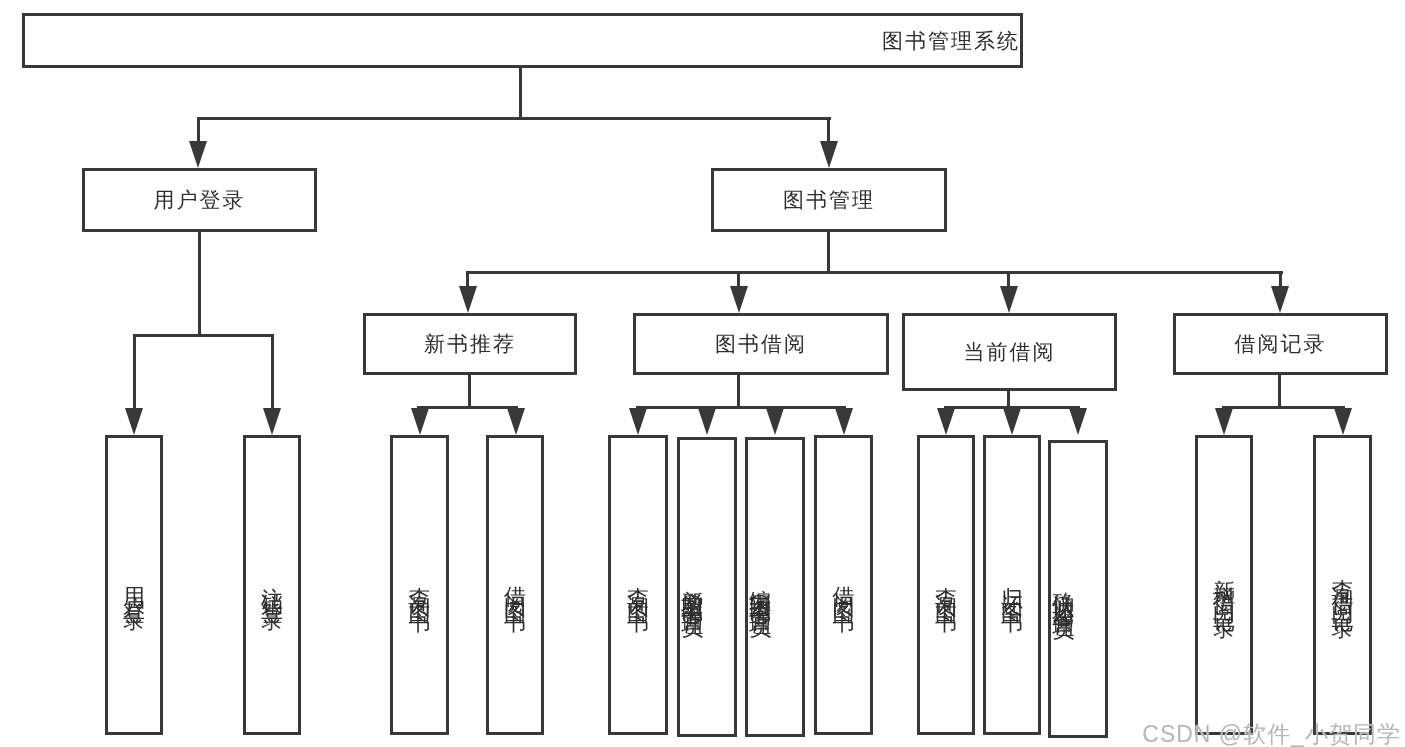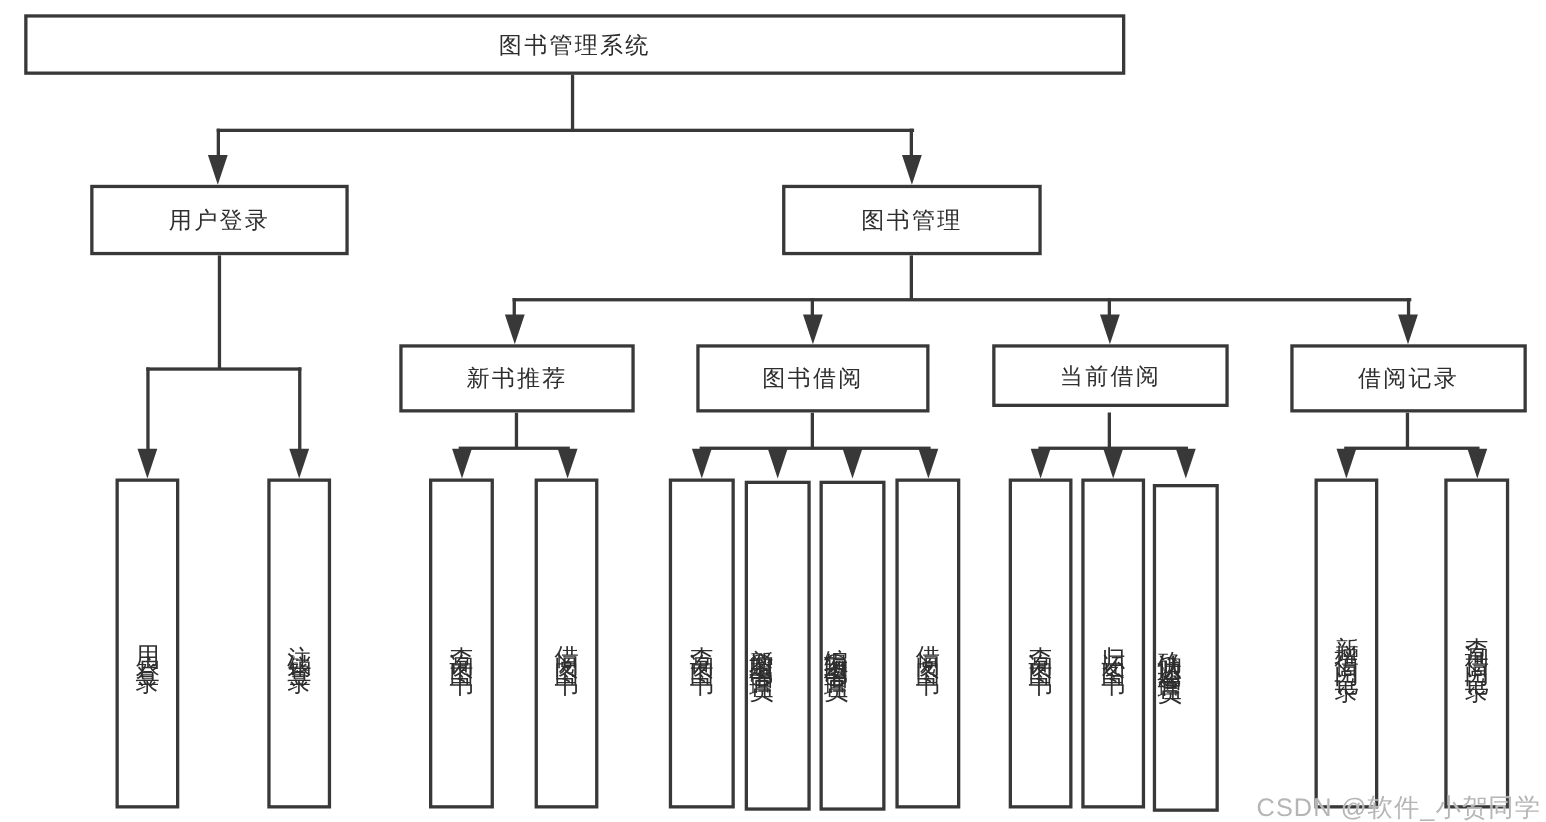--- a/index.html
+++ b/index.html
@@ -99,38 +99,38 @@
   <div class="line" style="left:944px;top:406px;width:136px;height:3px;"></div>
   <div class="arrow" style="left:937px;top:408px;"></div>
   <div class="arrow" style="left:1003px;top:408px;"></div>
   <div class="arrow" style="left:1069px;top:408px;"></div>
 
   <div class="line" style="left:1278px;top:375px;width:3px;height:33px;"></div>
   <div class="line" style="left:1222px;top:406px;width:123px;height:3px;"></div>
   <div class="arrow" style="left:1215px;top:408px;"></div>
   <div class="arrow" style="left:1334px;top:408px;"></div>
 
-  <div class="node hnode" style="left:22px;top:13px;width:1001px;height:55px;">
+  <div class="node hnode" style="left:22px;top:13px;width:1001px;height:55px;justify-content:flex-end;">
     <span>图书管理系统</span>
   </div>
 
   <div class="node hnode" style="left:82px;top:168px;width:235px;height:64px;">
     <span>用户登录</span>
   </div>
   <div class="node hnode" style="left:363px;top:313px;width:214px;height:62px;">
     <span>新书推荐</span>
   </div>
 
   <div class="node hnode" style="left:711px;top:168px;width:236px;height:64px;">
     <span>图书管理</span>
   </div>
-  <div class="node hnode" style="left:633px;top:313px;width:212px;height:62px;">
+  <div class="node hnode" style="left:633px;top:313px;width:256px;height:62px;">
     <span>图书借阅</span>
   </div>
-  <div class="node hnode" style="left:902px;top:313px;width:215px;height:57px;">
+  <div class="node hnode" style="left:902px;top:313px;width:215px;height:78px;">
     <span>当前借阅</span>
   </div>
   <div class="node hnode" style="left:1173px;top:313px;width:215px;height:62px;">
     <span>借阅记录</span>
   </div>
 
   <div class="node vnode" style="left:105px;top:435px;width:58px;height:300px;">
     <span>用户登录</span>
   </div>
   <div class="node vnode" style="left:243px;top:435px;width:58px;height:300px;">

